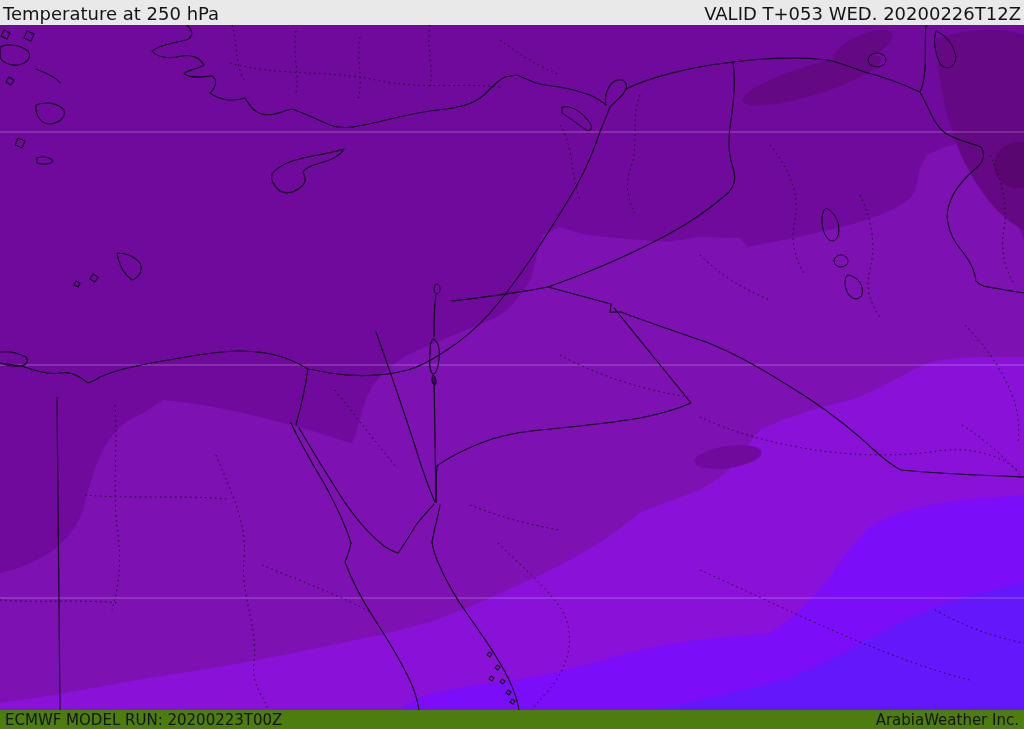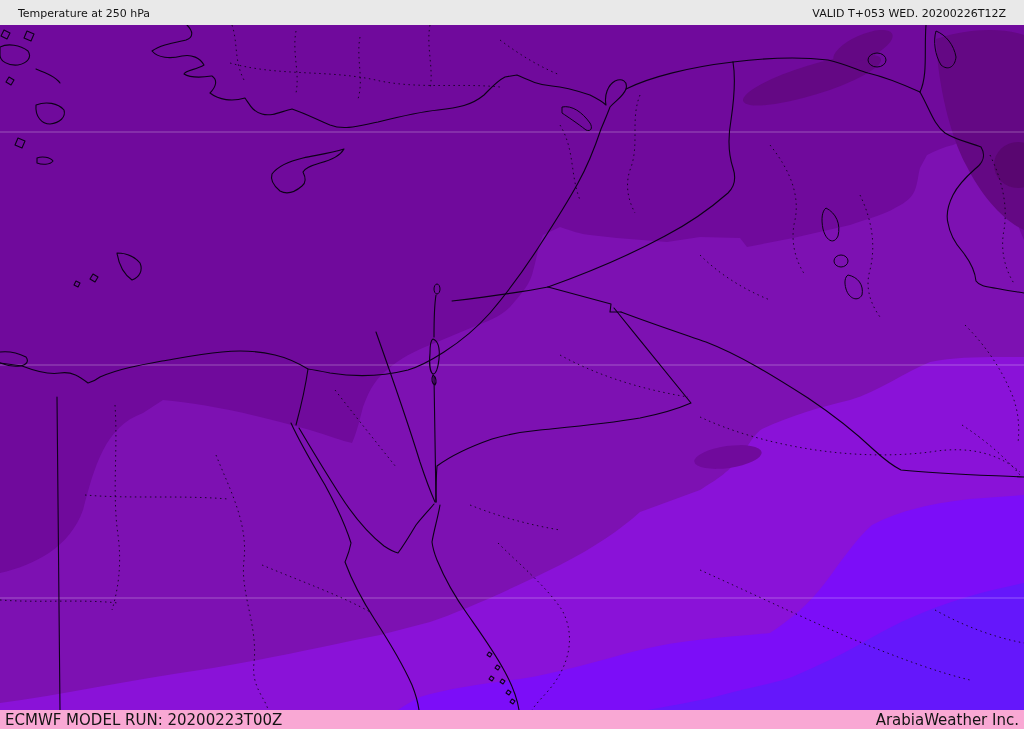--- a/index.html
+++ b/index.html
@@ -1,20 +1,20 @@
 <!DOCTYPE html>
 <html><head>
 <meta charset="utf-8">
 <style>
   html,body{margin:0;padding:0;background:#fff;}
   #screen{position:relative;width:1024px;height:729px;overflow:hidden;
           font-family:"DejaVu Sans","Liberation Sans",sans-serif;background:#e9e9e9;}
   .bar{position:absolute;left:0;width:1024px;display:flex;justify-content:space-between;
        align-items:flex-end;box-sizing:border-box;color:#141414;}
-  #topbar{top:0;height:25px;font-size:11px;line-height:23px;padding:0 18px;}
+  #topbar{top:0;height:25px;font-size:18px;line-height:23px;padding:0 3px;}
   #botbar{top:710px;height:19px;font-size:15px;line-height:18px;padding:0 5px;}
   #mapwrap{position:absolute;top:25px;left:0;width:1024px;height:685px;}
   svg{display:block;}
   .grid{stroke:rgba(255,255,255,0.30);stroke-width:1;}
   .coast{fill:none;stroke-width:1.1;stroke-linejoin:round;stroke-linecap:round;}
   .adm{fill:none;stroke-width:1;stroke-dasharray:1.5 3.5;opacity:.85;}
   .lk{fill:none;stroke-width:1;}
 </style>
 </head>
 <body>
@@ -113,18 +113,18 @@
         <path class="adm" d="M 85,470 C 130,474 180,470 228,474"></path>
         <path class="adm" d="M 216,430 C 230,465 248,498 244,535 C 240,568 258,600 254,638 C 251,662 266,674 268,685"></path>
         <path class="adm" d="M 0,575 C 40,578 80,574 118,578"></path>
         <path class="adm" d="M 335,365 C 356,392 376,417 396,442"></path>
         <path class="adm" d="M 262,540 C 300,556 340,570 372,588"></path>
         <path class="adm" d="M 470,480 C 500,492 530,500 560,505"></path>
       </g>
     </svg>
   </div>
 
-  <div id="botbar" class="bar" style="background: #f9a8d4;">
+  <div id="botbar" class="bar" style="background: #4d7c0f;">
     <span>ECMWF MODEL RUN: 20200223T00Z</span>
     <span>ArabiaWeather Inc.</span>
   </div>
 
 </div>
 
 </body></html>

